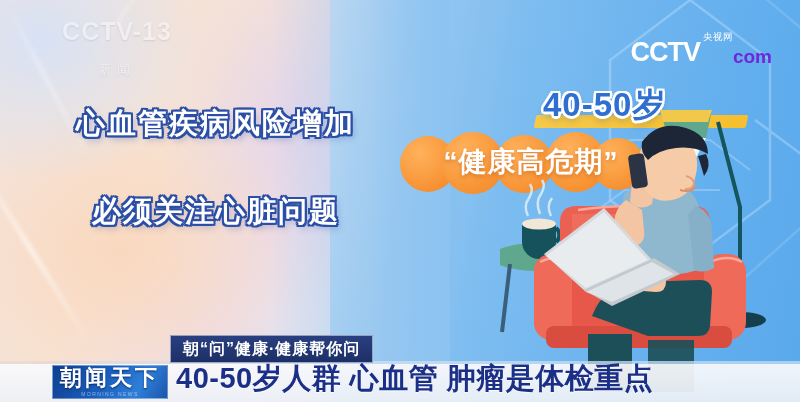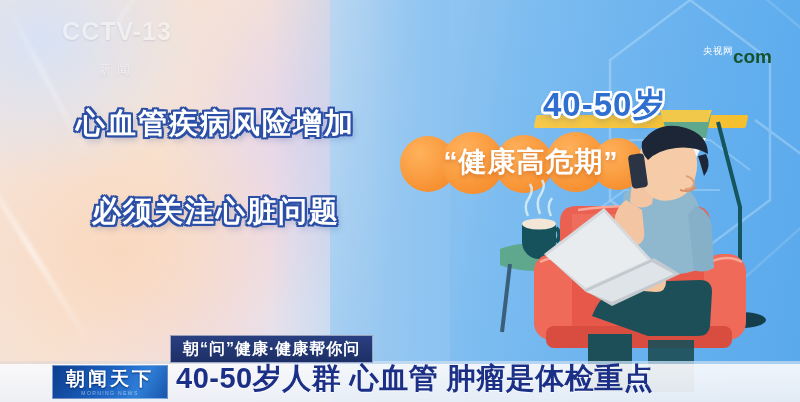--- a/index.html
+++ b/index.html
@@ -39,21 +39,21 @@
     display:flex;flex-direction:column;align-items:center;justify-content:center;pointer-events:none;}
   .cctv13 .l1{font-size:25px;font-weight:bold;color:#ffffff;letter-spacing:1px;
     text-shadow:0 1px 2px rgba(120,120,150,.5);}
   .cctv13 .l2{font-size:13px;color:#ffffff;letter-spacing:6px;margin-top:15px;
     text-shadow:0 1px 2px rgba(120,120,150,.5);}
 
   .cctvcom{position:absolute;right:28px;top:32px;height:34px;display:flex;align-items:flex-end;gap:3px;}
   .cctvcom .big{font-size:27px;font-weight:bold;color:#fff;letter-spacing:-1px;line-height:1;}
   .cctvcom .rt{display:flex;flex-direction:row;line-height:1;}
   .cctvcom .yang{font-size:9.5px;color:#fff;letter-spacing:.5px;}
-  .cctvcom .com{font-size:19px;color:#14532d;line-height:1;margin-top:1px;font-weight:600;}
+  .cctvcom .com{font-size:19px;color:#6d28d9;line-height:1;margin-top:15px;font-weight:600;}
 
   
   .lead{position:absolute;font-size:29px;font-weight:bold;color:#ffffff;
     letter-spacing:2px;white-space:nowrap;
     text-shadow:
       2px 0 0 #2b4fa6, -2px 0 0 #2b4fa6, 0 2px 0 #2b4fa6, 0 -2px 0 #2b4fa6,
       2px 2px 0 #2b4fa6, -2px 2px 0 #2b4fa6, 2px -2px 0 #2b4fa6, -2px -2px 0 #2b4fa6,
       3px 4px 6px rgba(40,70,150,.35);}
   .lead.l1{left:76px;top:104px;}
   .lead.l2{left:92px;top:192px;}
@@ -93,21 +93,21 @@
     background:linear-gradient(90deg,#e8d8d0,#cfe0f2 40%,#bcd8f2);opacity:.8;}
   .topbanner{position:absolute;left:170px;bottom:39px;height:25px;padding:13px 12px;
     background:linear-gradient(180deg,#2a3f80,#1d2f66);
     border:1px solid rgba(255,255,255,.55);
     display:flex;align-items:center;}
   .topbanner span{font-size:16px;font-weight:bold;color:#fff;letter-spacing:1px;white-space:nowrap;}
   .chanlogo{position:absolute;left:52px;bottom:3px;width:116px;height:34px;
     background:linear-gradient(120deg,#0e3f8f 0%,#1a5fbe 45%,#2f7fd8 75%,#1a55ab 100%);
     border:1px solid rgba(255,255,255,.4);
     display:flex;flex-direction:column;align-items:center;justify-content:center;overflow:hidden;}
-  .chanlogo .cn{font-size:19px;font-weight:bold;color:#fff;letter-spacing:3px;line-height:1;
+  .chanlogo .cn{font-size:22px;font-weight:bold;color:#fff;letter-spacing:3px;line-height:1;
     text-shadow:0 1px 2px rgba(0,30,90,.8);}
   .chanlogo .en{font-size:5px;color:rgba(255,255,255,.5);letter-spacing:1.4px;margin-top:2px;}
   .headline{position:absolute;left:176px;bottom:3px;height:34px;display:flex;align-items:flex-end;}
   .headline span{font-size:29px;font-weight:bold;color:#1b2f87;letter-spacing:.5px;white-space:nowrap;
     text-shadow:0 1px 0 rgba(255,255,255,.7);}
 </style>
 </head>
 <body>
 
 <div class="stage">
@@ -130,20 +130,21 @@
       <path d="M0 230 L55 190 L150 190"></path>
     </g>
   </svg>
 
   <div class="cctv13">
     <div class="l1">CCTV-13</div>
     <div class="l2">新闻</div>
   </div>
 
   <div class="cctvcom">
+    <div class="big">CCTV</div>
     <div class="rt">
       <div class="yang">央视网</div>
       <div class="com">com</div>
     </div>
   </div>
 
   <div class="lead l2">必须关注心脏问题</div>
   <div class="lead l1">心血管疾病风险增加</div>
 
   <div class="agebadge">

